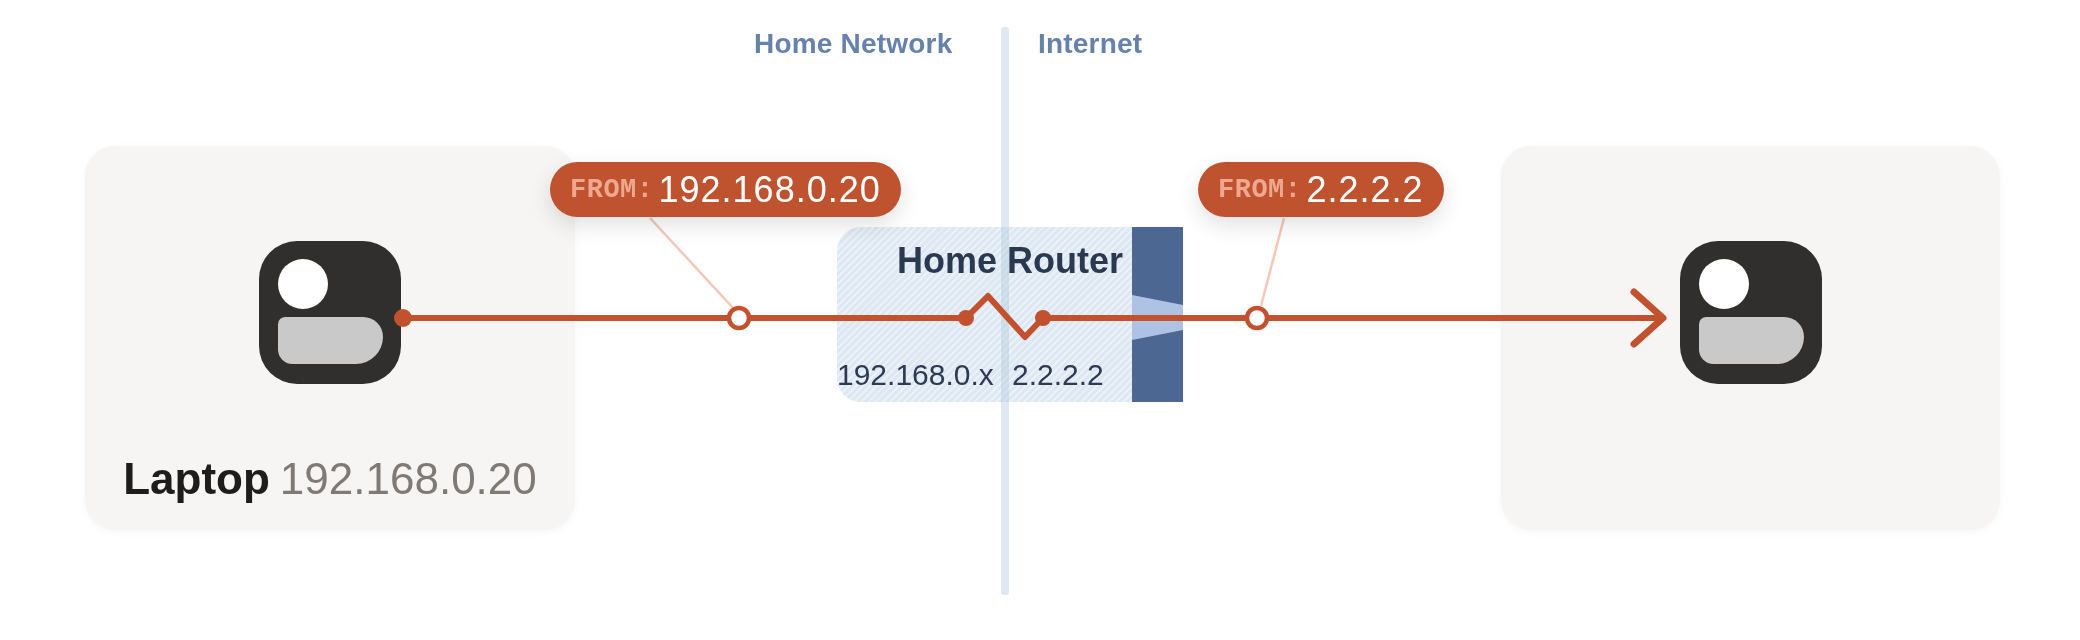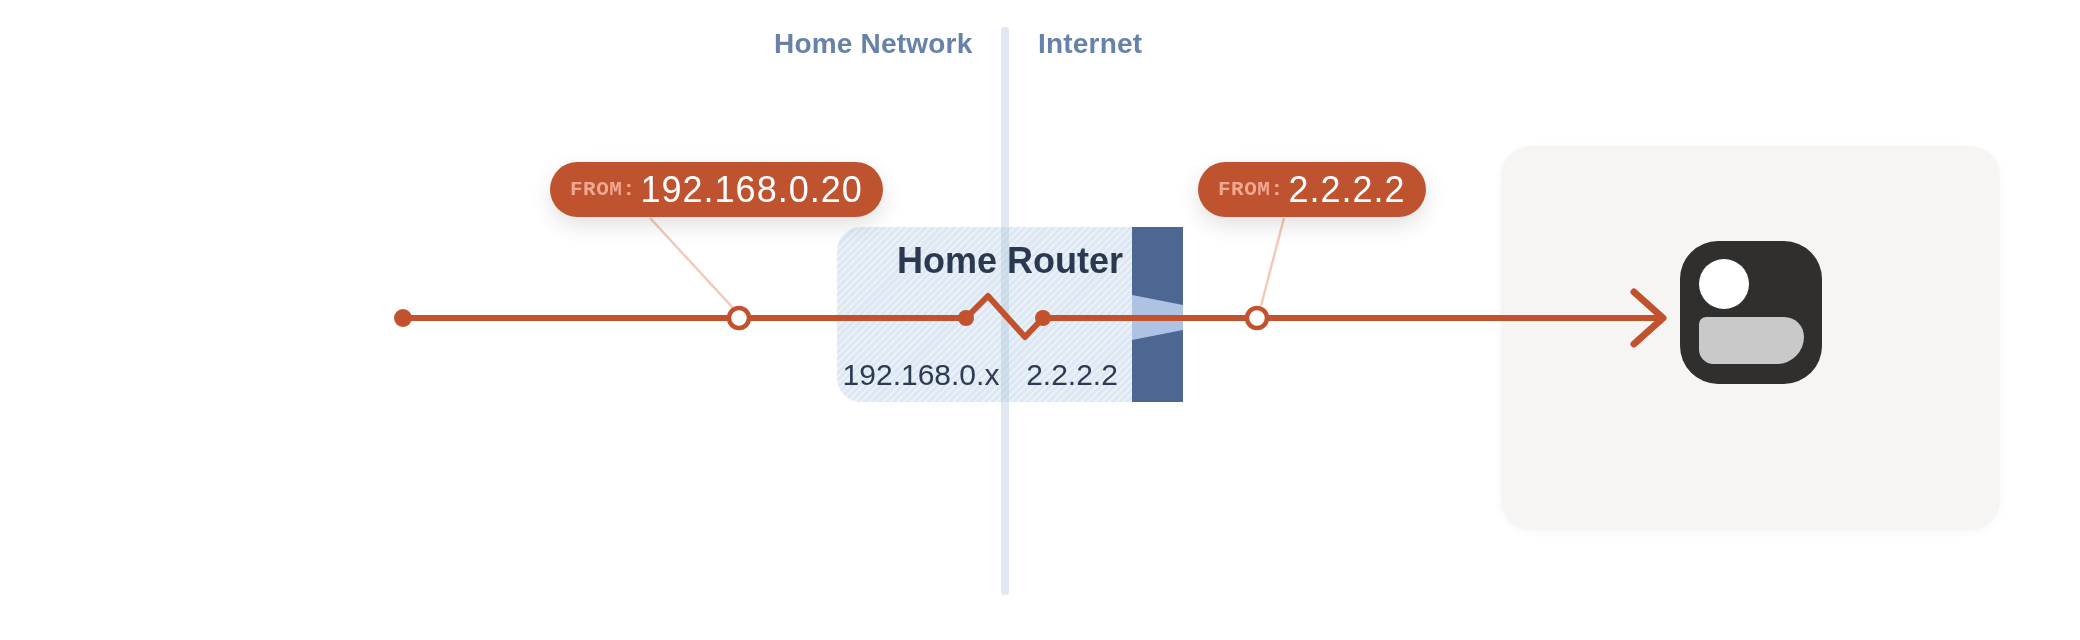--- a/index.html
+++ b/index.html
@@ -5,21 +5,21 @@
   html,body{margin:0;padding:0;background:#ffffff;}
   .stage{
     position:relative;width:2080px;height:640px;background:#ffffff;overflow:hidden;
     font-family:"Liberation Sans",sans-serif;
   }
   
   .zone-label{
     position:absolute;top:28px;font-size:28px;font-weight:700;color:#6682ab;
     letter-spacing:.2px;white-space:nowrap;z-index:3;
   }
-  .zone-label.home{left:774px;}
+  .zone-label.home{left:754px;}
   .zone-label.internet{left:1038px;}
   .zone-divider{
     position:absolute;left:1001px;top:27px;width:8px;height:568px;
     background:rgba(164,190,214,.34);border-radius:3px;z-index:2;
   }
   
   .node-card{
     position:absolute;top:146px;height:384px;background:#f7f5f3;border-radius:30px;
     box-shadow:0 2px 8px rgba(0,0,0,.04);z-index:1;
   }
@@ -53,51 +53,59 @@
   .router-bar .valve{
     position:absolute;left:0;top:0;width:51px;height:175px;background:#aec2e4;
     clip-path:polygon(0 68px,51px 78px,51px 103px,0 113px);
   }
   .router-title{
     position:absolute;left:837px;top:240px;width:346px;text-align:center;
     font-size:36px;font-weight:700;color:#2b3950;z-index:3;white-space:nowrap;
   }
   .router-ip{
     position:absolute;top:358px;font-size:30px;color:#2c3a52;z-index:3;white-space:nowrap;
-    text-align:center;
   }
   .router-ip.lan{left:837px;width:168px;}
   .router-ip.wan{left:1012px;width:120px;}
   
   .wire{position:absolute;left:0;top:0;z-index:4;}
   
   .from-badge{
     position:absolute;top:162px;height:55px;display:inline-flex;align-items:center;
     padding:0 20px 0 20px;background:#bf5330;border-radius:28px;z-index:5;white-space:nowrap;
     box-shadow:0 8px 22px rgba(0,0,0,.12);
   }
   .from-badge.lan{left:550px;}
   .from-badge.wan{left:1198px;}
   .from-badge .prefix{
     font-family:"Liberation Mono","DejaVu Sans Mono",monospace;
-    font-size:21px;font-weight:700;color:#f0a78f;letter-spacing:.5px;margin-right:5px;
+    font-size:27px;font-weight:700;color:#f0a78f;letter-spacing:.5px;margin-right:5px;
   }
   .from-badge .value{
     font-size:36px;color:#ffffff;letter-spacing:1px;font-weight:400;
   }
 </style>
 </head>
 <body>
 
 <div class="stage">
 
   <div class="zone-label home">Home Network</div>
   <div class="zone-label internet">Internet</div>
   <div class="zone-divider"></div>
 
+  <div class="node-card laptop">
+    <div class="node-icon">
+      <div class="head"></div>
+      <div class="torso"></div>
+    </div>
+    <div class="node-label">
+      <span class="name">Laptop</span><span class="ip">192.168.0.20</span>
+    </div>
+  </div>
 
   <div class="node-card server">
     <div class="node-icon">
       <div class="head"></div>
       <div class="torso"></div>
     </div>
   </div>
 
   <div class="router-box"></div>
   <div class="router-bar">

